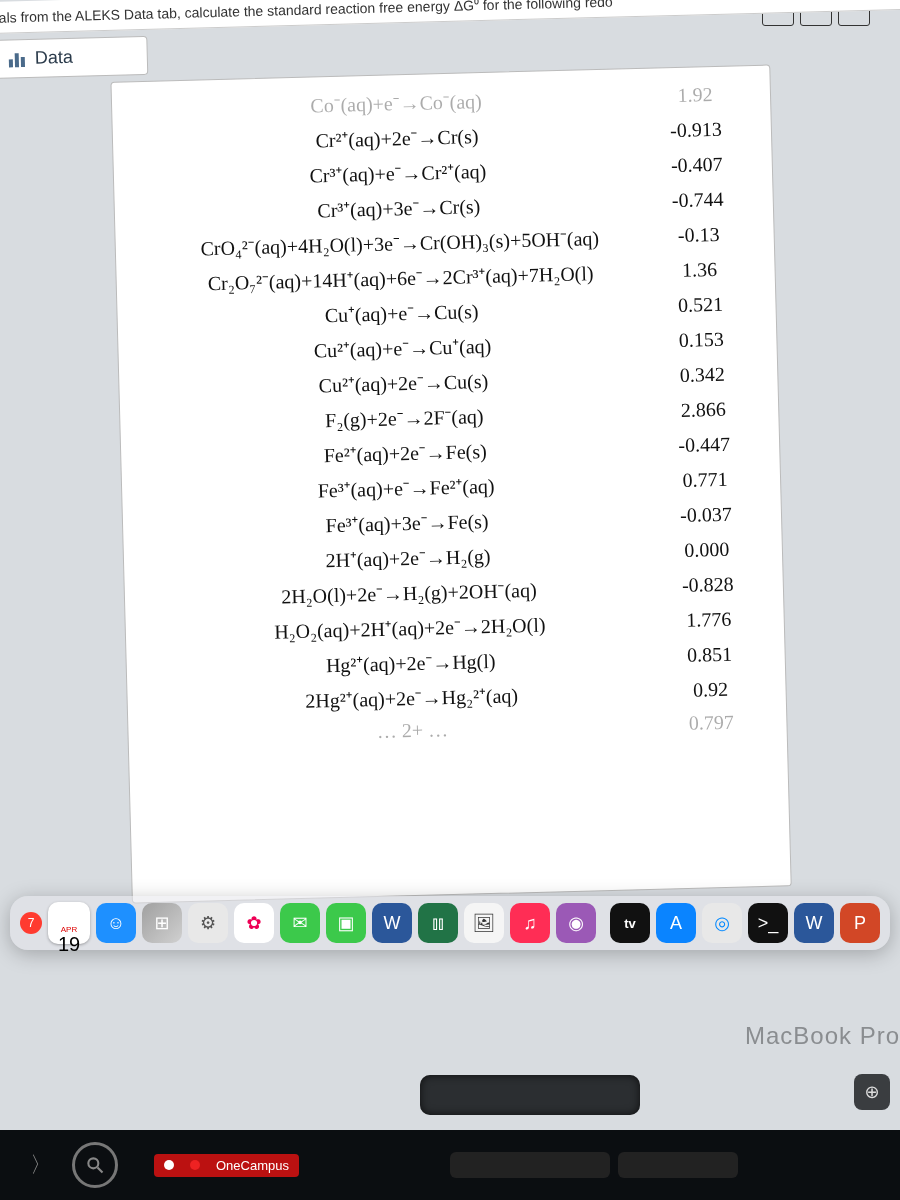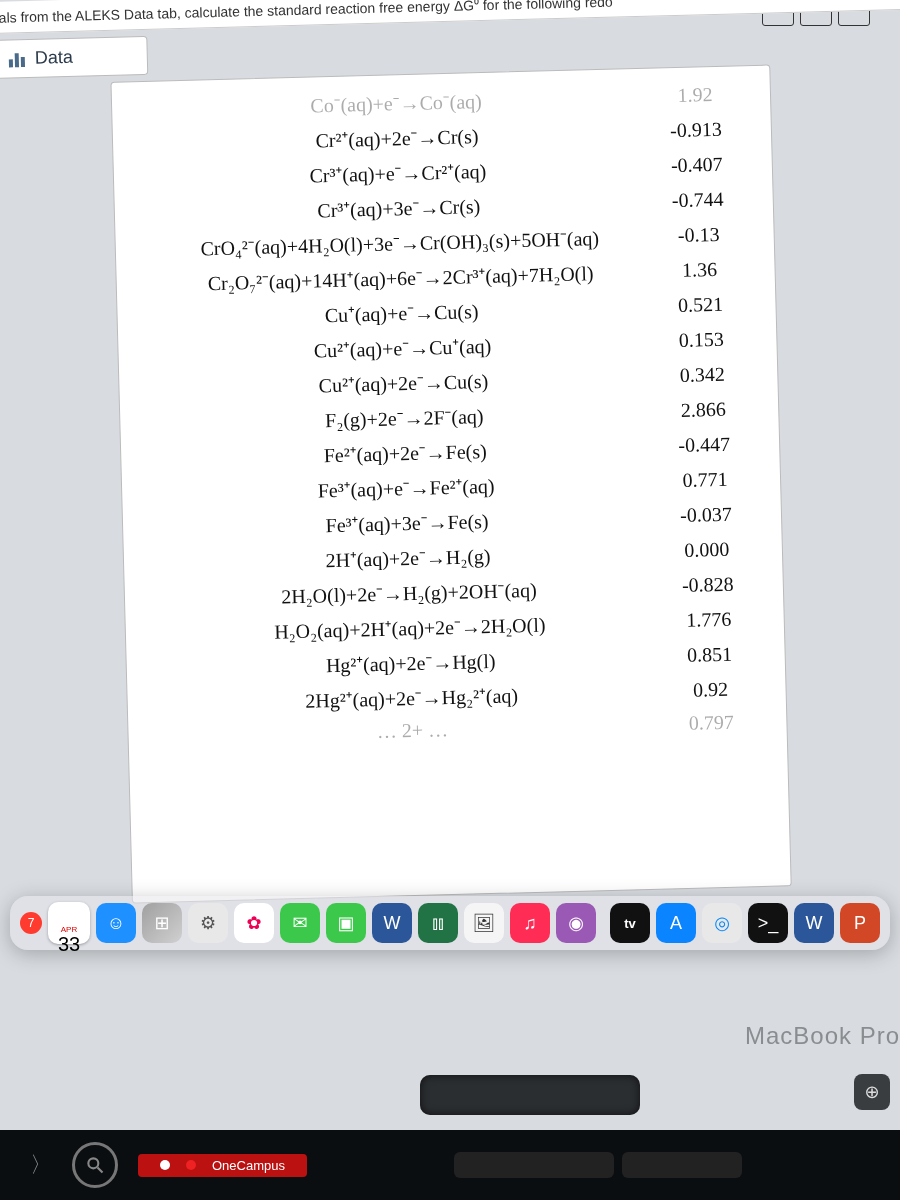--- a/index.html
+++ b/index.html
@@ -129,22 +129,22 @@
     display:flex;
     align-items:center;
     gap:20px;
     padding:0 30px;
   }
   .spotlight{
     width:40px;height:40px;border-radius:50%;
     border:3px solid #777;display:flex;align-items:center;justify-content:center;
   }
   .onecampus{
-    background:#b11;color:#fff;border-radius:4px;padding:4px 22px;font-size:13px;
-    display:flex;align-items:center;gap:16px;
+    background:#b11;color:#fff;border-radius:4px;padding:4px 10px;font-size:13px;
+    display:flex;align-items:center;gap:16px;margin-left:16px;
   }
   .touchbar-center{
     flex:1;display:flex;align-items:center;justify-content:center;gap:8px;
   }
   .tb-seg{background:#222;border-radius:6px;height:26px;width:160px;}
   .grey-panel{
     position:absolute;
     bottom:85px;left:420px;
     width:220px;height:40px;
     background:#2b2e31;border-radius:10px;
@@ -264,21 +264,21 @@
       </div>
     </div>
 
 </div>
 
 <div class="dock-area">
   <div class="dock" id="dock">
     <div class="dock-item" style="background:#ff3b30;border-radius:50%;width:22px;height:22px;font-size:12px;">7</div>
     <div class="calendar-tile">
       <div class="m">APR</div>
-      <div class="d">33</div>
+      <div class="d">19</div>
     </div>
 
   <div class="dock-item" style="background: rgb(30, 144, 255);">☺</div>
       <div class="dock-item" style="background: linear-gradient(135deg, rgb(160, 160, 160), rgb(208, 208, 208));">⊞</div>
       <div class="dock-item" style="background: rgb(232, 232, 232); color: rgb(85, 85, 85);">⚙</div>
       <div class="dock-item" style="background: rgb(255, 255, 255); color: rgb(238, 0, 85);">✿</div>
       <div class="dock-item" style="background: rgb(60, 201, 75);">✉</div>
       <div class="dock-item" style="background: rgb(60, 201, 75);">▣</div>
       <div class="dock-item" style="background: rgb(43, 87, 154);">W</div>
       <div class="dock-item" style="background: rgb(33, 115, 70);">⫾⫾</div>

